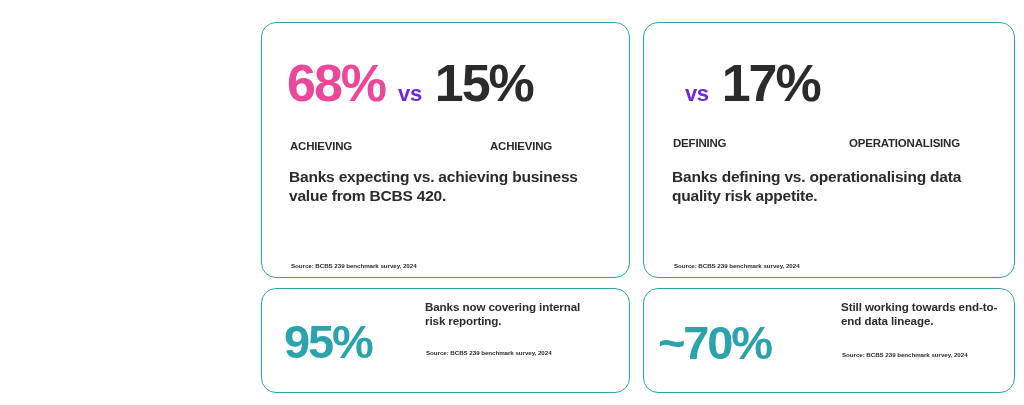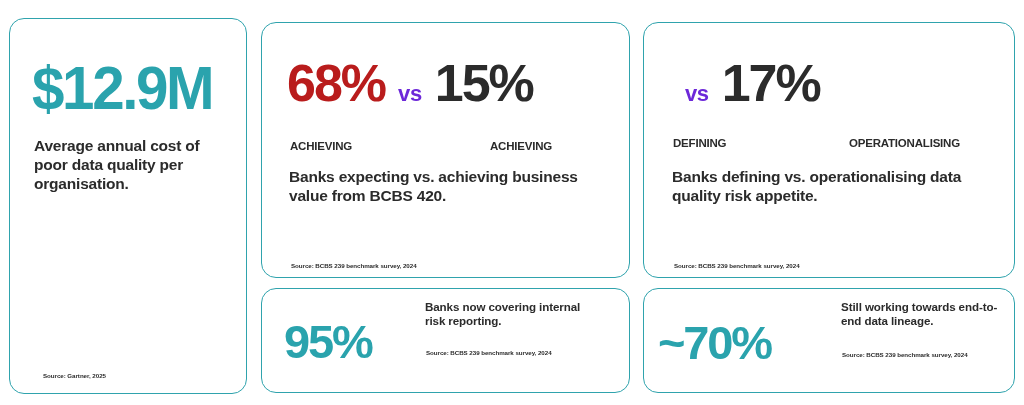--- a/index.html
+++ b/index.html
@@ -89,21 +89,21 @@
   }
 
   
   .vs-row {
     position: absolute;
     display: flex;
     align-items: baseline;
     white-space: nowrap;
   }
   .vs-row .pct-a {
-    color: #b91c1c;
+    color: #ec4899;
     font-weight: 700;
     font-size: 52px;
     letter-spacing: -2px;
     line-height: 1;
   }
   .vs-row .vs-word {
     color: #6d28d9;
     font-weight: 700;
     font-size: 22px;
     letter-spacing: -0.4px;
@@ -172,25 +172,20 @@
 
   #card-lineage .mini-stat     { left: 14px;  top: 30px; }
   #card-lineage .mini-lede     { left: 197px; top: 11px; width: 175px; }
   #card-lineage .mini-source   { left: 198px; top: 62px; width: 130px; }
 </style>
 </head>
 <body>
 
 <div class="board">
 
-  <div class="card" id="card-cost">
-    <div class="huge-stat amount">$12.9M</div>
-    <div class="lede">Average annual cost of poor data quality per organisation.</div>
-    <div class="source">Source: Gartner, 2025</div>
-  </div>
 
   <div class="card" id="card-value">
     <div class="vs-row">
       <span class="pct-a">68%</span>
       <span class="vs-word">vs</span>
       <span class="pct-b">15%</span>
     </div>
     <div class="label-row lbl-left">ACHIEVING</div>
     <div class="label-row lbl-right">ACHIEVING</div>
     <div class="lede">Banks expecting vs. achieving business value from BCBS 420.</div>

